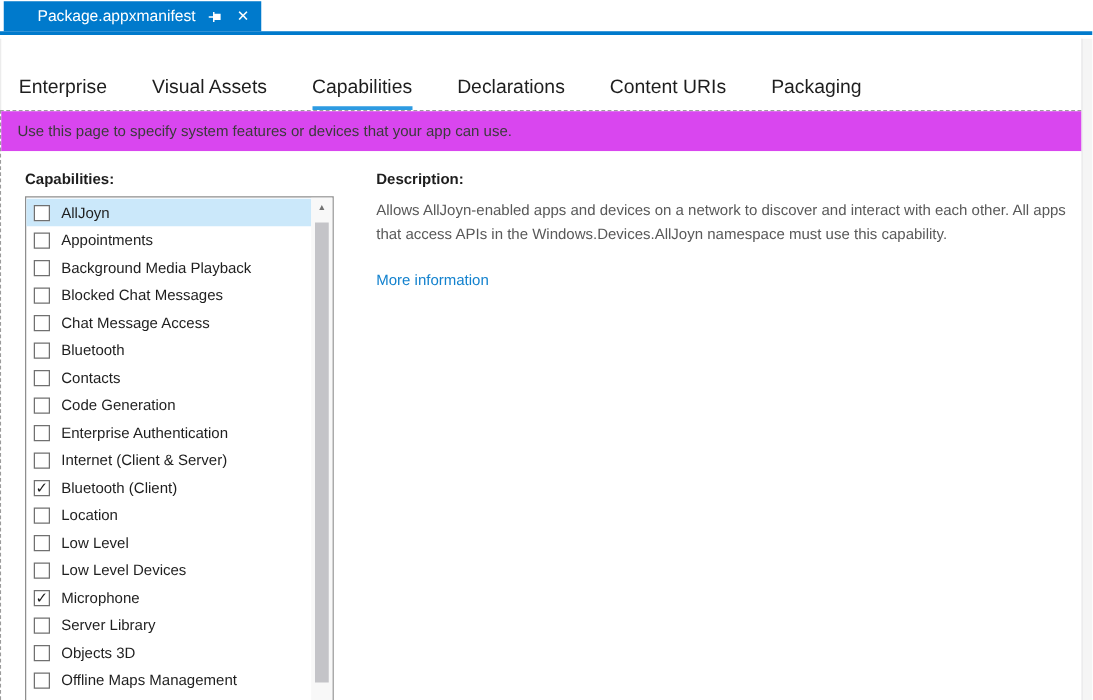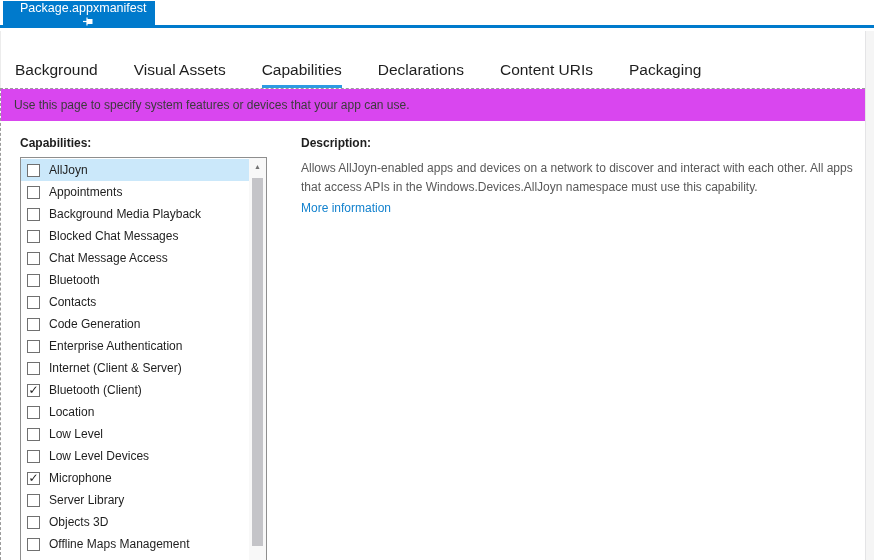--- a/index.html
+++ b/index.html
@@ -17,23 +17,22 @@
     height: 28px;
     border-bottom: 3px solid #007ACC;
     background: #ffffff;
   }
   .doc-tab {
     position: absolute; bottom: 0; left: 3px;
     height: 24px;
     background: #007ACC;
     color: #ffffff;
     display: flex; align-items: center;
-    padding: 0 9px 0 17px;
+    padding: 0 9px 0 27px;
     font-size: 12.5px;
-    flex-direction: column;
   }
   .doc-tab .title { white-space: nowrap; }
   .doc-tab .pin { margin-left: 10px; display: flex; align-items: center; cursor: pointer; }
   .doc-tab .close {
     margin-left: 10px; font-size: 12px; line-height: 12px;
     font-weight: bold; cursor: pointer;
   }
 
   
   .right-band {
@@ -127,21 +126,21 @@
   
   .desc-col { position: absolute; left: 300px; top: 15px; width: 556px; }
   .desc-label { font-size: 12px; font-weight: bold; color: #1e1e1e; }
   .desc-text {
     margin-top: 9px;
     font-size: 12px; line-height: 19px;
     color: #595959;
   }
   .desc-link {
     display: inline-block;
-    margin-top: 4px;
+    margin-top: 20px;
     font-size: 12px;
     color: #1382ce;
     cursor: pointer;
     text-decoration: none;
   }
 </style>
 </head>
 <body>
 
 <div class="tabstrip">
@@ -158,21 +157,21 @@
     </span>
     <span class="close">✕</span>
   </div>
 </div>
 
 <div class="right-band"></div>
 
 <div class="page">
 
   <div class="nav-tabs">
-      <div class="nav-tab">Background</div>
+      <div class="nav-tab">Enterprise</div>
       <div class="nav-tab">Visual Assets</div>
       <div class="nav-tab selected">Capabilities</div>
       <div class="nav-tab">Declarations</div>
       <div class="nav-tab">Content URIs</div>
       <div class="nav-tab">Packaging</div>
     </div>
 
   <div class="dashed-region">
     <div class="info-bar">
       <span>Use this page to specify system features or devices that your app can use.</span>

